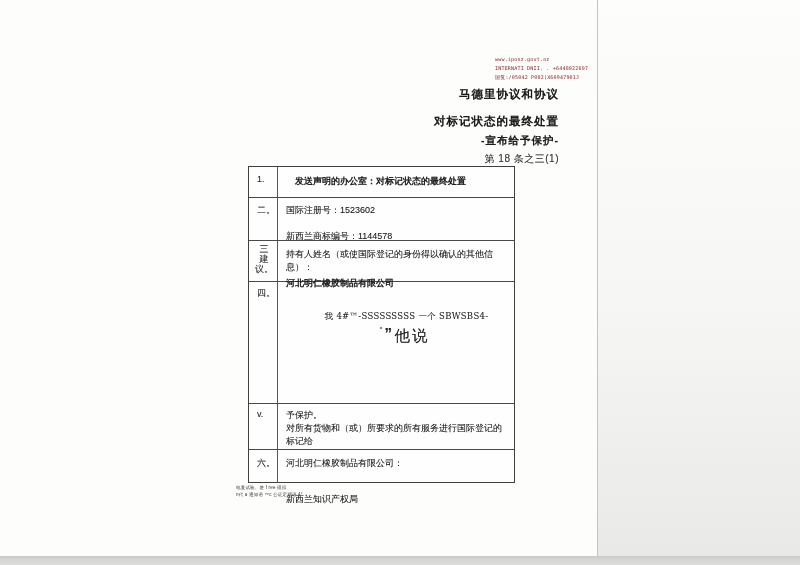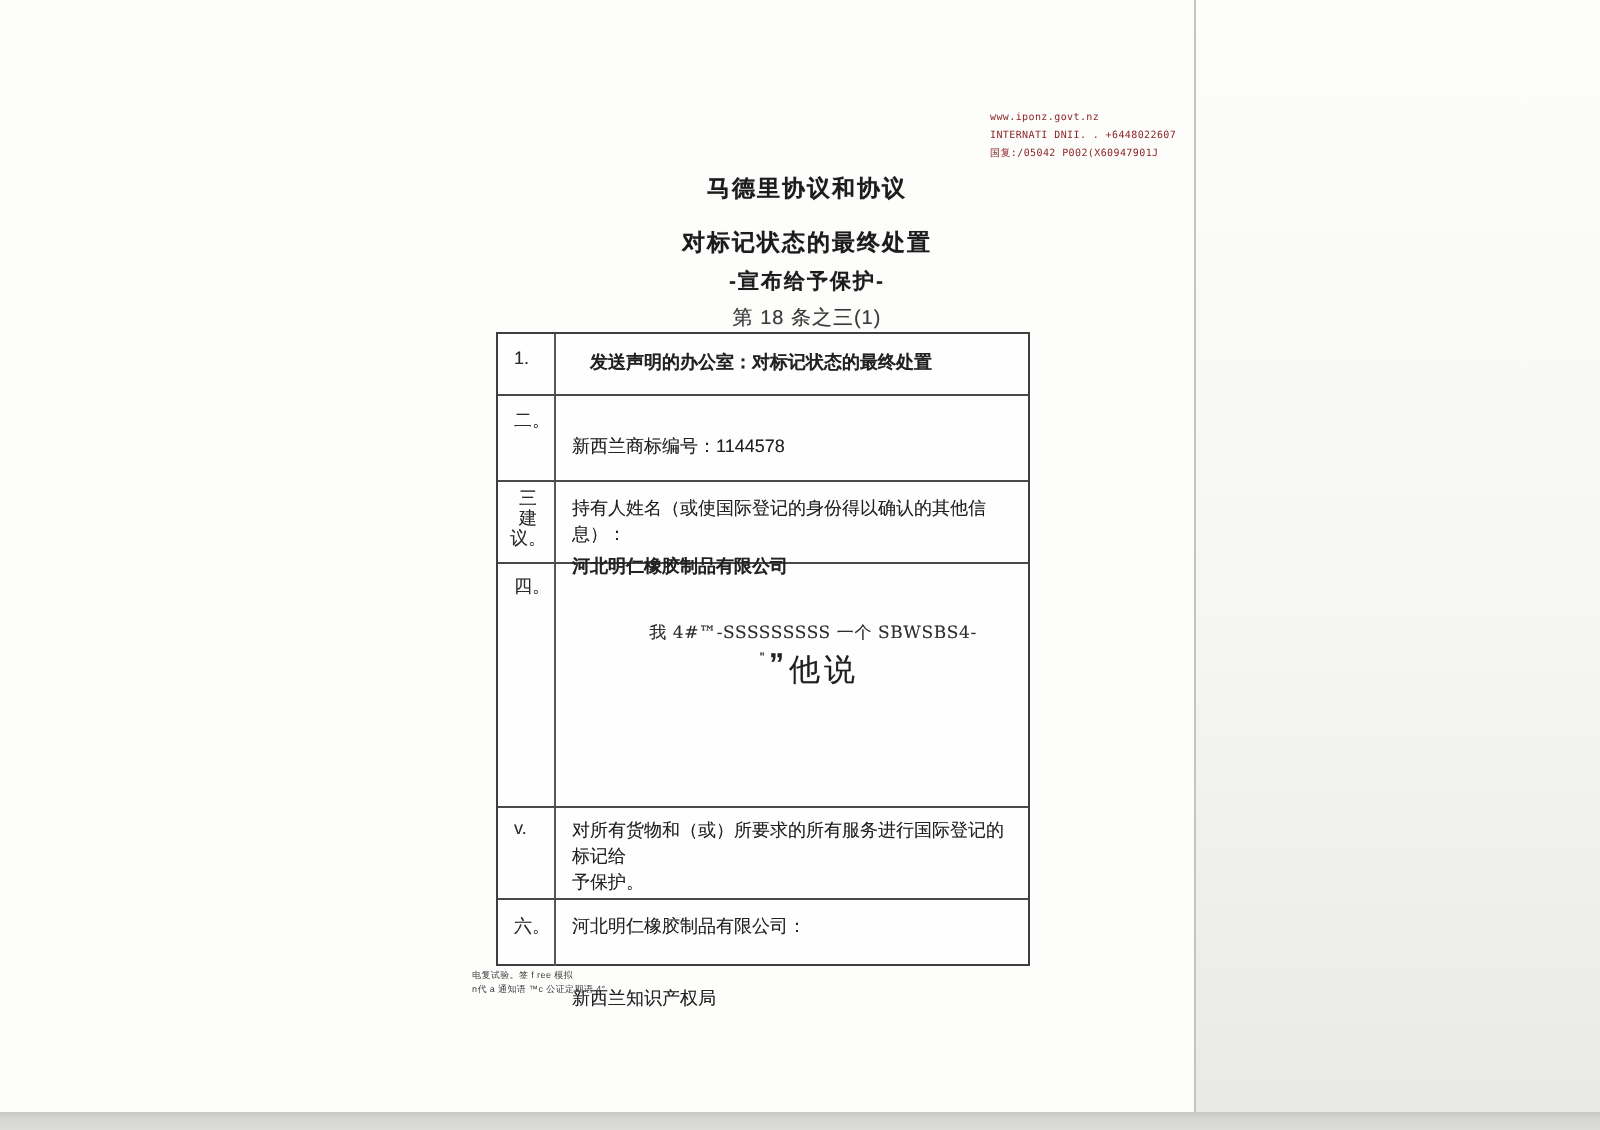--- a/index.html
+++ b/index.html
@@ -25,21 +25,21 @@
   
   .contact{
     position:absolute;left:495px;top:55px;width:120px;
     font-family:"DejaVu Sans Mono",monospace;
     font-size:5px;line-height:9px;color:#8a2323;
     letter-spacing:.2px;white-space:nowrap;
   }
   
   .headings{position:absolute;left:248px;top:0;width:311px;text-align:center;}
   .h-line{position:absolute;left:0;width:100%;font-weight:bold;font-size:11.5px;
-    color:#1c1c1c;text-shadow:0 0 .4px rgba(0,0,0,.35);letter-spacing:1px;}
+    color:#1c1c1c;text-shadow:0 0 .4px rgba(0,0,0,.35);letter-spacing:1px;text-align:right;}
   .h1{top:87px;}
   .h2{top:114px;}
   .h3{top:134px;font-size:10.5px;}
   .h4{top:152px;font-weight:normal;font-size:10px;color:#3a3a3a;letter-spacing:.5px;}
   
   .form-table{
     position:absolute;left:248px;top:166px;width:267px;height:317px;
     border:1.5px solid #3e3e3e;box-sizing:border-box;background:#fefefe;
   }
   .row{display:flex;box-sizing:border-box;border-bottom:1px solid #4a4a4a;}
@@ -101,20 +101,21 @@
 <div class="form-table">
 
   <div class="row r1">
     <div class="lbl pt7">1.</div>
     <div class="cnt pt8 indent bold">发送声明的办公室：对标记状态的最终处置</div>
   </div>
 
   <div class="row r2">
     <div class="lbl pt6">二。</div>
     <div class="cnt pt6">
+      <span class="line">国际注册号：1523602</span>
       <span class="line gap13">新西兰商标编号：1144578</span>
     </div>
   </div>
 
   <div class="row r3">
     <div class="lbl lbl-center pt3">
       <span class="line">三</span>
       <span class="line">建议。</span>
     </div>
     <div class="cnt pt7">
@@ -132,22 +133,22 @@
           <span class="q-small">＂</span><span class="q-big">”</span>
           <span class="mark-big">他说</span>
         </div>
       </div>
     </div>
   </div>
 
   <div class="row r5">
     <div class="lbl pt5">v.</div>
     <div class="cnt pt5 wrap2">
+      <span class="line">予保护。</span>
       <span class="line">对所有货物和（或）所要求的所有服务进行国际登记的标记给</span>
-      <span class="line">予保护。</span>
     </div>
   </div>
 
   <div class="row r6">
     <div class="lbl pt7">六。</div>
     <div class="cnt pt7">
       <span class="line">河北明仁橡胶制品有限公司：</span>
       <span class="line gap9">新西兰知识产权局</span>
     </div>
   </div>

